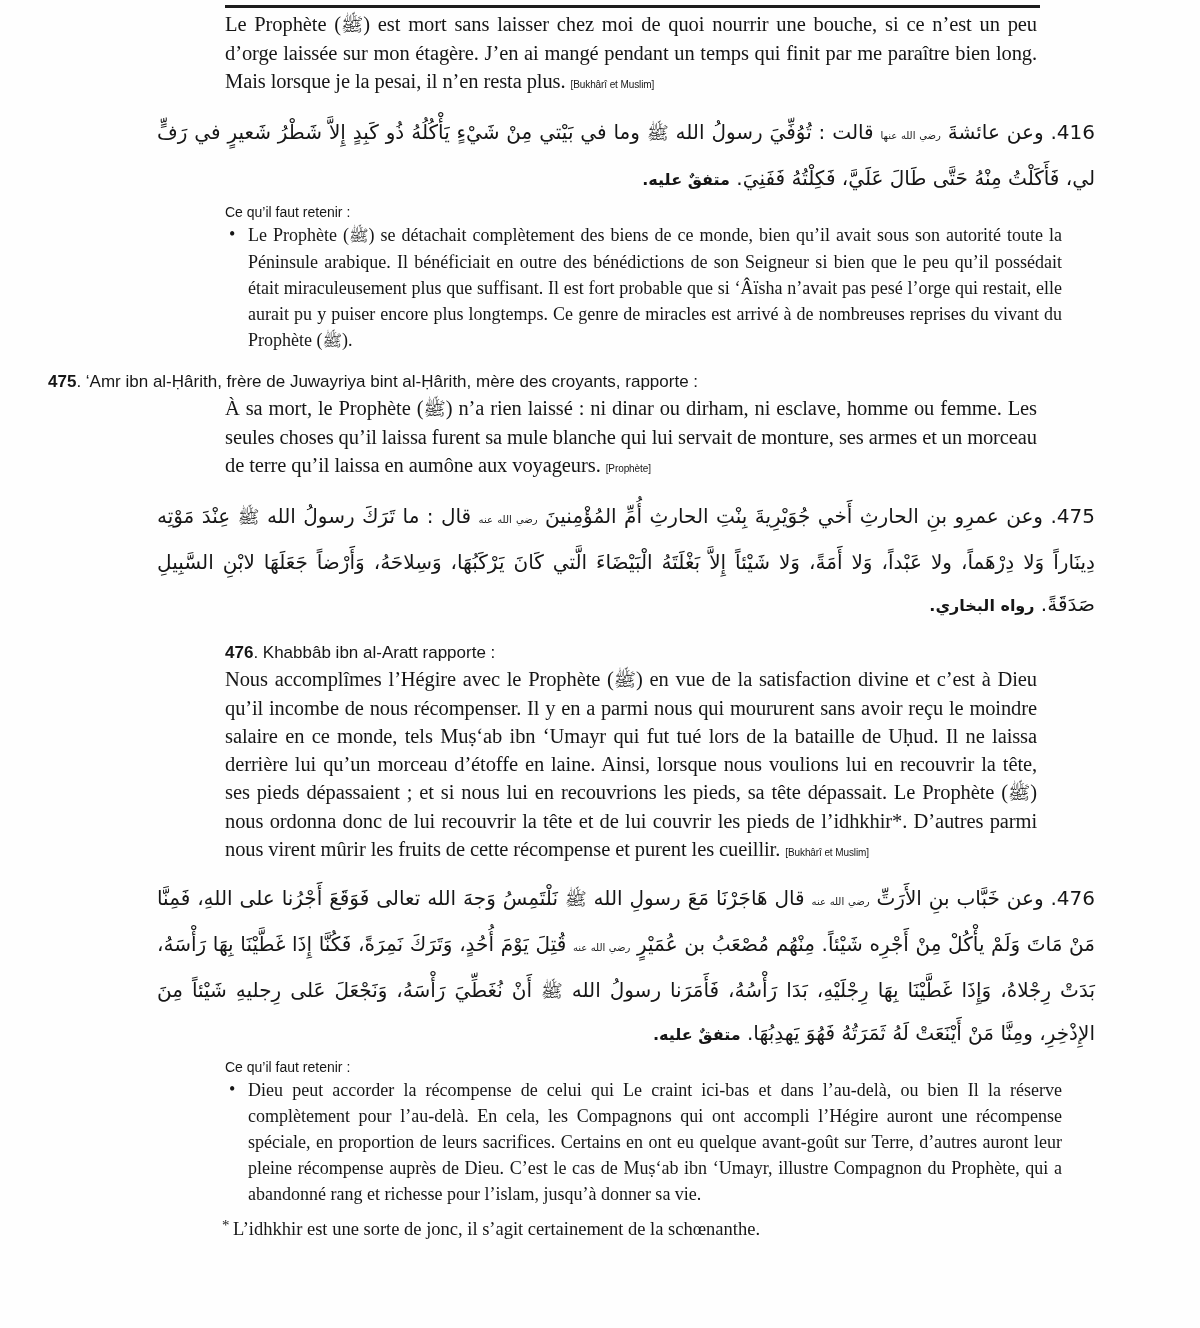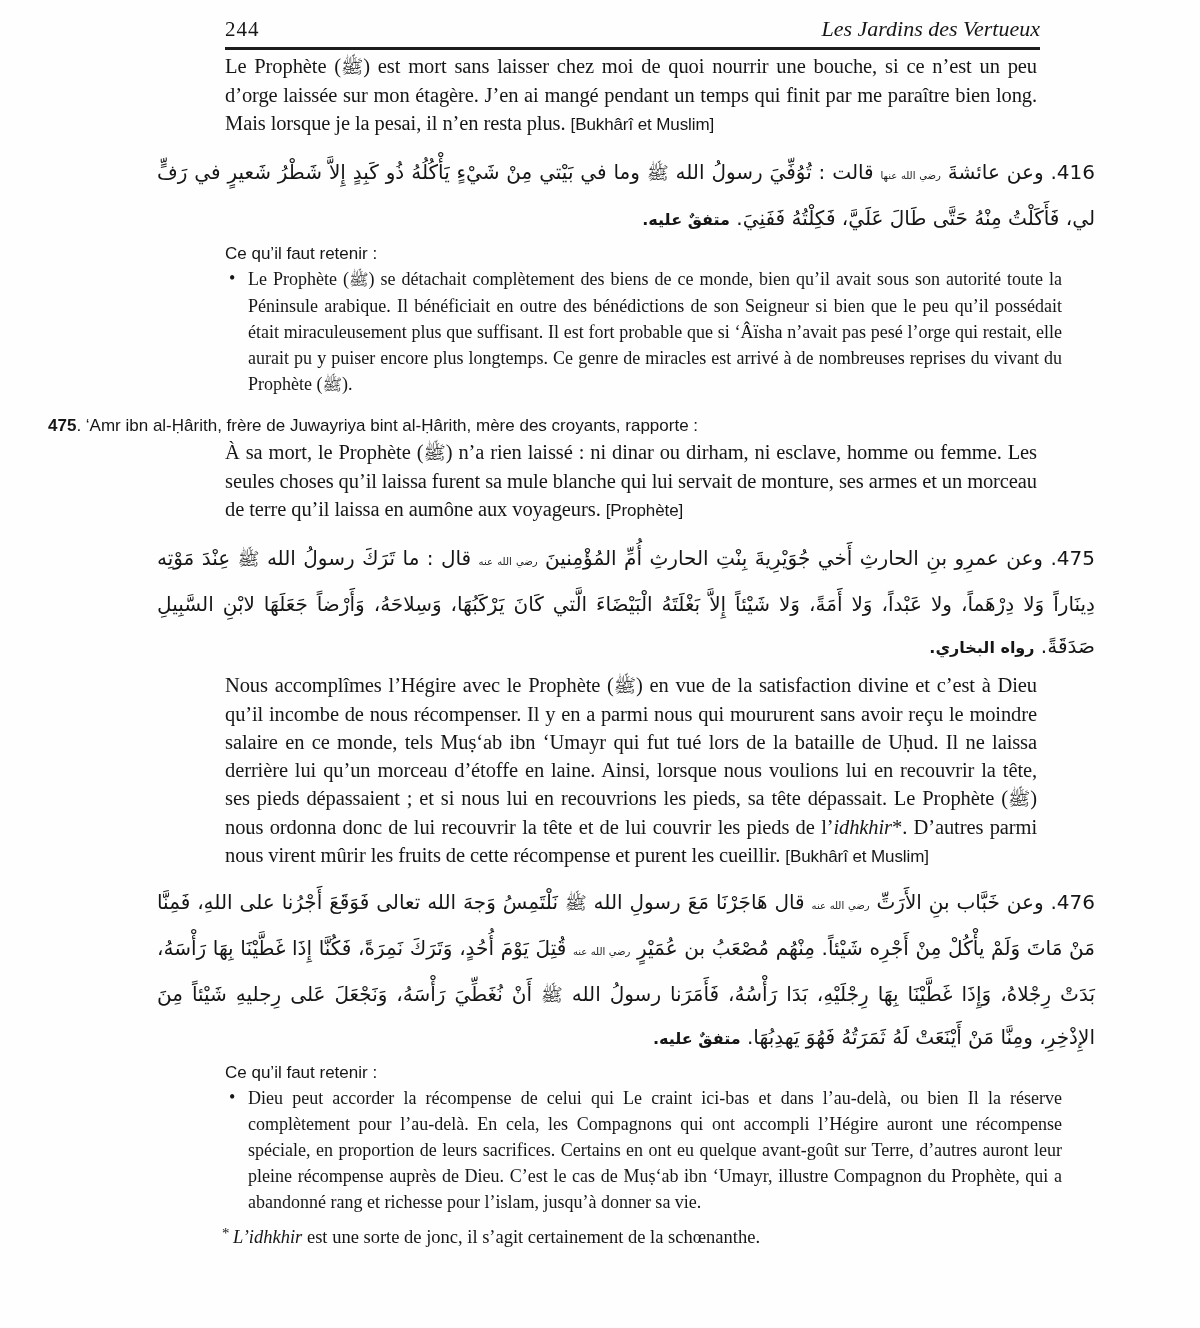--- a/index.html
+++ b/index.html
@@ -14,59 +14,58 @@
 
   .sec-head{margin:34px 163px 0 225px;font-family:"Liberation Sans",sans-serif;font-size:17px;}
   .sec-num{font-weight:700;}
 
   .fr{margin:2px 163px 0 225px;font-family:"Liberation Serif",serif;font-size:20.5px;
       line-height:28px;text-align:justify;letter-spacing:-0.1px;}
 
   .ar{margin:12px 105px 0 157px;direction:rtl;unicode-bidi:embed;text-align:justify;
       font-family:"DejaVu Sans",sans-serif;font-size:20px;line-height:42px;}
 
-  .note-label{margin:3px 140px 0 225px;font-family:"Liberation Sans",sans-serif;font-size:17px;}
+  .note-label{margin:3px 140px 0 225px;font-family:"Liberation Sans",sans-serif;font-size:14px;}
   .note{position:relative;margin:2px 138px 0 227px;padding-left:21px;
         font-family:"Liberation Serif",serif;font-size:18px;line-height:26px;text-align:justify;}
   .note .marker{position:absolute;left:2px;top:-1px;}
 
   .fn{margin:6px 163px 0 222px;font-family:"Liberation Serif",serif;font-size:18.5px;line-height:24px;}
 
   .saw{font-size:0.9em;}
   .rda{font-size:0.5em;}
-  .src{font-family:"Liberation Sans",sans-serif;font-size:17px;}
+  .src{font-family:"Liberation Sans",sans-serif;font-size:10px;}
   .src-ar{font-size:0.8em;font-weight:bold;}
-  .it{font-style:italic;}
+  .it{}
   .fn-star{vertical-align:5px;font-size:0.8em;}
 </style>
 </head>
 <body>
 
 <div class="page">
 
-  <div class="hdr">
-    <span class="hdr-num">244</span>
-    <span class="hdr-title">Les Jardins des Vertueux</span>
-  </div>
   <div class="hdr-rule"></div>
 
   <p class="fr"><span>Le Prophète (</span><span class="saw">ﷺ</span><span>) est mort sans laisser chez moi de quoi nourrir une bouche, si ce n’est un peu d’orge laissée sur mon étagère. J’en ai mangé pendant un temps qui finit par me paraître bien long. Mais lorsque je la pesai, il n’en resta plus. </span><span class="src">[Bukhârî et Muslim]</span></p>
   <p class="ar"><span>416. وعن عائشةَ </span><span class="rda">رضي الله عنها</span><span> قالت : تُوُفِّيَ رسولُ الله </span><span class="saw">ﷺ</span><span> وما في بَيْتي مِنْ شَيْءٍ يَأْكُلُهُ ذُو كَبِدٍ إِلاَّ شَطْرُ شَعيرٍ في رَفٍّ لي، فَأَكَلْتُ مِنْهُ حَتَّى طَالَ عَلَيَّ، فَكِلْتُهُ فَفَنِيَ. </span><span class="src-ar">متفقٌ عليه.</span></p>
   <div class="note-label">Ce qu’il faut retenir :</div>
   <div class="note">
     <span class="marker">•</span>
     <span><span>Le Prophète (</span><span class="saw">ﷺ</span><span>) se détachait complètement des biens de ce monde, bien qu’il avait sous son autorité toute la Péninsule arabique. Il bénéficiait en outre des bénédictions de son Seigneur si bien que le peu qu’il possédait était miraculeusement plus que suffisant. Il est fort probable que si ‘Âïsha n’avait pas pesé l’orge qui restait, elle aurait pu y puiser encore plus longtemps. Ce genre de miracles est arrivé à de nombreuses reprises du vivant du Prophète (</span><span class="saw">ﷺ</span><span>).</span></span>
   </div>
 
   <div class="sec-head" style="margin-top:18px;margin-left:48px;">
     <span class="sec-num">475</span><span>. ‘Amr ibn al-Ḥârith, frère de Juwayriya bint al-Ḥârith, mère des croyants, rapporte :</span>
   </div>
   <p class="fr"><span>À sa mort, le Prophète (</span><span class="saw">ﷺ</span><span>) n’a rien laissé : ni dinar ou dirham, ni esclave, homme ou femme. Les seules choses qu’il laissa furent sa mule blanche qui lui servait de monture, ses armes et un morceau de terre qu’il laissa en aumône aux voyageurs. </span><span class="src">[Prophète]</span></p>
   <p class="ar"><span>475. وعن عمرِو بنِ الحارثِ أَخي جُوَيْرِيةَ بِنْتِ الحارثِ أُمِّ المُؤْمِنينَ </span><span class="rda">رضي الله عنه</span><span> قال : ما تَرَكَ رسولُ الله </span><span class="saw">ﷺ</span><span> عِنْدَ مَوْتِه دِينَاراً وَلا دِرْهَماً، ولا عَبْداً، وَلا أَمَةً، وَلا شَيْئاً إِلاَّ بَغْلَتَهُ الْبَيْضَاءَ الَّتي كَانَ يَرْكَبُهَا، وَسِلاحَهُ، وَأَرْضاً جَعَلَهَا لابْنِ السَّبِيلِ صَدَقَةً. </span><span class="src-ar">رواه البخاري.</span></p>
 
+  <div class="sec-head" style="margin-top:16px;">
+    <span class="sec-num">476</span><span>. Khabbâb ibn al-Aratt rapporte :</span>
+  </div>
   <p class="fr"><span>Nous accomplîmes l’Hégire avec le Prophète (</span><span class="saw">ﷺ</span><span>) en vue de la satisfaction divine et c’est à Dieu qu’il incombe de nous récompenser. Il y en a parmi nous qui moururent sans avoir reçu le moindre salaire en ce monde, tels Muṣ‘ab ibn ‘Umayr qui fut tué lors de la bataille de Uḥud. Il ne laissa derrière lui qu’un morceau d’étoffe en laine. Ainsi, lorsque nous voulions lui en recouvrir la tête, ses pieds dépassaient ; et si nous lui en recouvrions les pieds, sa tête dépassait. Le Prophète (</span><span class="saw">ﷺ</span><span>) nous ordonna donc de lui recouvrir la tête et de lui couvrir les pieds de l’</span><span class="it">idhkhir</span><span>*. D’autres parmi nous virent mûrir les fruits de cette récompense et purent les cueillir. </span><span class="src">[Bukhârî et Muslim]</span></p>
   <p class="ar" style="margin-top:10px;"><span>476. وعن خَبَّاب بنِ الأَرَتِّ </span><span class="rda">رضي الله عنه</span><span> قال هَاجَرْنَا مَعَ رسولِ الله </span><span class="saw">ﷺ</span><span> نَلْتَمِسُ وَجهَ الله تعالى فَوَقَعَ أَجْرُنا على اللهِ، فَمِنَّا مَنْ مَاتَ وَلَمْ يأْكُلْ مِنْ أَجْرِه شَيْئاً. مِنْهُم مُصْعَبُ بن عُمَيْرٍ </span><span class="rda">رضي الله عنه</span><span> قُتِلَ يَوْمَ أُحُدٍ، وَتَرَكَ نَمِرَةً، فَكُنَّا إِذَا غَطَّيْنَا بِهَا رَأْسَهُ، بَدَتْ رِجْلاهُ، وَإِذَا غَطَّيْنَا بِهَا رِجْلَيْهِ، بَدَا رَأْسُهُ، فَأَمَرَنا رسولُ الله </span><span class="saw">ﷺ</span><span> أَنْ نُغَطِّيَ رَأْسَهُ، وَنَجْعَلَ عَلى رِجليهِ شَيْئاً مِنَ الإِذْخِرِ، ومِنَّا مَنْ أَيْنَعَتْ لَهُ ثَمَرَتُهُ فَهُوَ يَهدِبُهَا. </span><span class="src-ar">متفقٌ عليه.</span></p>
   <div class="note-label">Ce qu’il faut retenir :</div>
   <div class="note">
     <span class="marker">•</span>
     <span><span>Dieu peut accorder la récompense de celui qui Le craint ici-bas et dans l’au-delà, ou bien Il la réserve complètement pour l’au-delà. En cela, les Compagnons qui ont accompli l’Hégire auront une récompense spéciale, en proportion de leurs sacrifices. Certains en ont eu quelque avant-goût sur Terre, d’autres auront leur pleine récompense auprès de Dieu. C’est le cas de Muṣ‘ab ibn ‘Umayr, illustre Compagnon du Prophète, qui a abandonné rang et richesse pour l’islam, jusqu’à donner sa vie.</span></span>
   </div>
 
   <p class="fn"><span class="fn-star">* </span><span class="it">L’idhkhir</span><span> est une sorte de jonc, il s’agit certainement de la schœnanthe.</span></p>
 

